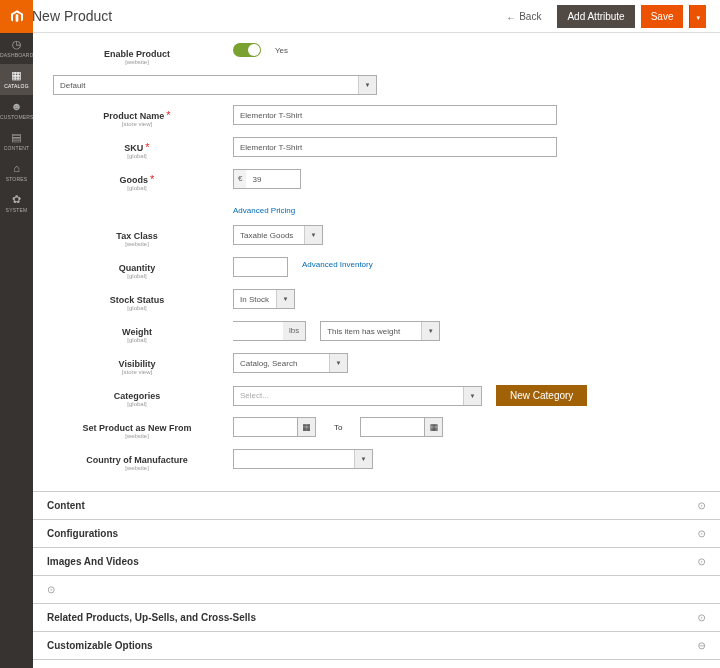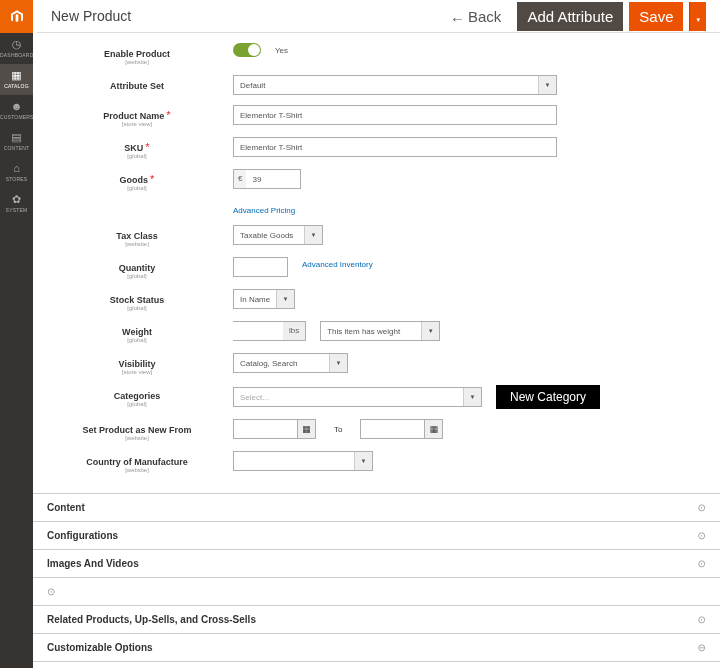--- a/index.html
+++ b/index.html
@@ -3,24 +3,24 @@
 <meta charset="utf-8">
 <style>
 * { margin: 0; padding: 0; box-sizing: border-box; font-family: 'Helvetica Neue', Arial, sans-serif; }
 body { background: #fff; color: #333; font-size: 11px; width: 720px; position: relative; }
 .sidebar { width: 33px; background: #373330; position: fixed; left: 0; top: 0; bottom: 0; z-index: 10; }
 .sidebar-logo { width: 33px; height: 33px; display: flex; align-items: center; justify-content: center; background: #ed6502; color: #fff; }
 .sidebar-item { color: #aaa; text-align: center; padding: 6px 0; font-size: 6px; cursor: pointer; }
 .sidebar-item.active { background: #524d49; color: #fff; }
 .sidebar-icon { display: block; margin: 0 auto 2px; font-size: 11px; line-height: 1; }
 .sidebar-label { display: block; font-size: 5px; letter-spacing: 0.2px; }
-.top-header { position: fixed; left: 37px; right: 0; top: 0; height: 33px; background: #fff; border-bottom: 1px solid #ddd; display: flex; align-items: center; padding: 0 14px; z-index: 5; }
+.top-header { position: fixed; left: 18px; right: 0; top: 0; height: 33px; background: #fff; border-bottom: 1px solid #ddd; display: flex; align-items: center; padding: 0 14px; z-index: 5; }
 .page-title { font-size: 14px; color: #444; font-weight: 400; flex: 1; }
 .header-actions { display: flex; gap: 6px; align-items: center; }
-.btn { border: none; padding: 6px 10px; font-size: 15px; cursor: pointer; }
+.btn { border: none; padding: 6px 10px; font-size: 10px; cursor: pointer; }
 .btn-back { background: transparent; color: #555; }
 .btn-back::before { content: "←"; margin-right: 3px; }
 .btn-secondary { background: #514943; color: #fff; }
 .btn-primary { background: #eb5202; color: #fff; }
 .btn-primary-split { background: #eb5202; color: #fff; padding: 6px 6px; margin-left: 0; border-left: 1px solid rgba(0,0,0,0.2); }
 .btn-primary-split::after { content: "▾"; font-size: 7px; }
 .main { margin-left: 33px; padding-top: 33px; }
 .form-area { padding: 10px 20px 10px 20px; }
 .form-row { display: flex; align-items: flex-start; margin-bottom: 10px; }
 .form-label-col { width: 180px; text-align: center; padding-right: 12px; padding-top: 4px; }
@@ -35,21 +35,21 @@
 .select-box { position: relative; display: inline-flex; align-items: center; }
 .select-box .arrow { position: absolute; right: 0; top: 0; bottom: 0; width: 18px; background: #eee; border-left: 1px solid #ccc; display: flex; align-items: center; justify-content: center; font-size: 6px; color: #555; }
 .w-full { width: 324px; }
 .w-med { width: 140px; }
 .w-xs { width: 55px; }
 .prefix { border: 1px solid #adadad; border-right: 0; background: #f2f2f2; padding: 4px 4px; font-size: 8px; color: #666; height: 20px; }
 .prefix-group { display: inline-flex; }
 .prefix-group input { border-left: 0; }
 .suffix { border: 1px solid #adadad; border-left: 0; background: #eee; padding: 4px 6px; font-size: 8px; color: #666; height: 20px; }
 .link-action { color: #006bb4; font-size: 8px; display: block; margin-top: 3px; cursor: pointer; }
-.btn-new-cat { background: #000000; color: #fff; border: none; padding: 5px 14px; font-size: 12px; cursor: pointer; }
+.btn-new-cat { background: #a16207; color: #fff; border: none; padding: 5px 14px; font-size: 10px; cursor: pointer; }
 .date-input { position: relative; display: inline-flex; }
 .date-input input { padding-right: 20px; width: 65px; }
 .date-btn { width: 18px; background: #eee; border: 1px solid #adadad; border-left: 0; display: flex; align-items: center; justify-content: center; font-size: 9px; cursor: pointer; }
 .date-to { font-size: 8px; color: #333; margin: 0 4px; }
 .sections { border-top: 1px solid #ccc; }
 .section { border-bottom: 1px solid #ccc; padding: 8px 14px; display: flex; align-items: center; justify-content: space-between; cursor: pointer; }
 .section-title { font-size: 10px; font-weight: 600; color: #333; }
 .section-edit { margin-left: 8px; color: #888; cursor: pointer; }
 .section-toggle { color: #999; font-size: 10px; }
 </style>
@@ -106,23 +106,20 @@
         <span class="form-label">Enable Product</span>
         <span class="form-scope">[website]</span>
       </div>
       <div class="form-control-col">
         <span class="toggle"></span>
         <span class="toggle-label">Yes</span>
       </div>
     </div>
 
     <div class="form-row">
-      <div class="form-label-col">
-        <span class="form-label">Attribute Set</span>
-      </div>
       <div class="form-control-col">
         <div class="select-box w-full">
           <span>Default</span>
           <span class="arrow">▼</span>
         </div>
       </div>
     </div>
 
     <div class="form-row">
       <div class="form-label-col">
@@ -182,21 +179,21 @@
       </div>
     </div>
 
     <div class="form-row">
       <div class="form-label-col">
         <span class="form-label">Stock Status</span>
         <span class="form-scope">[global]</span>
       </div>
       <div class="form-control-col">
         <div class="select-box" style="width:62px">
-          <span>In Name</span>
+          <span>In Stock</span>
           <span class="arrow">▼</span>
         </div>
       </div>
     </div>
 
     <div class="form-row">
       <div class="form-label-col">
         <span class="form-label">Weight</span>
         <span class="form-scope">[global]</span>
       </div>

